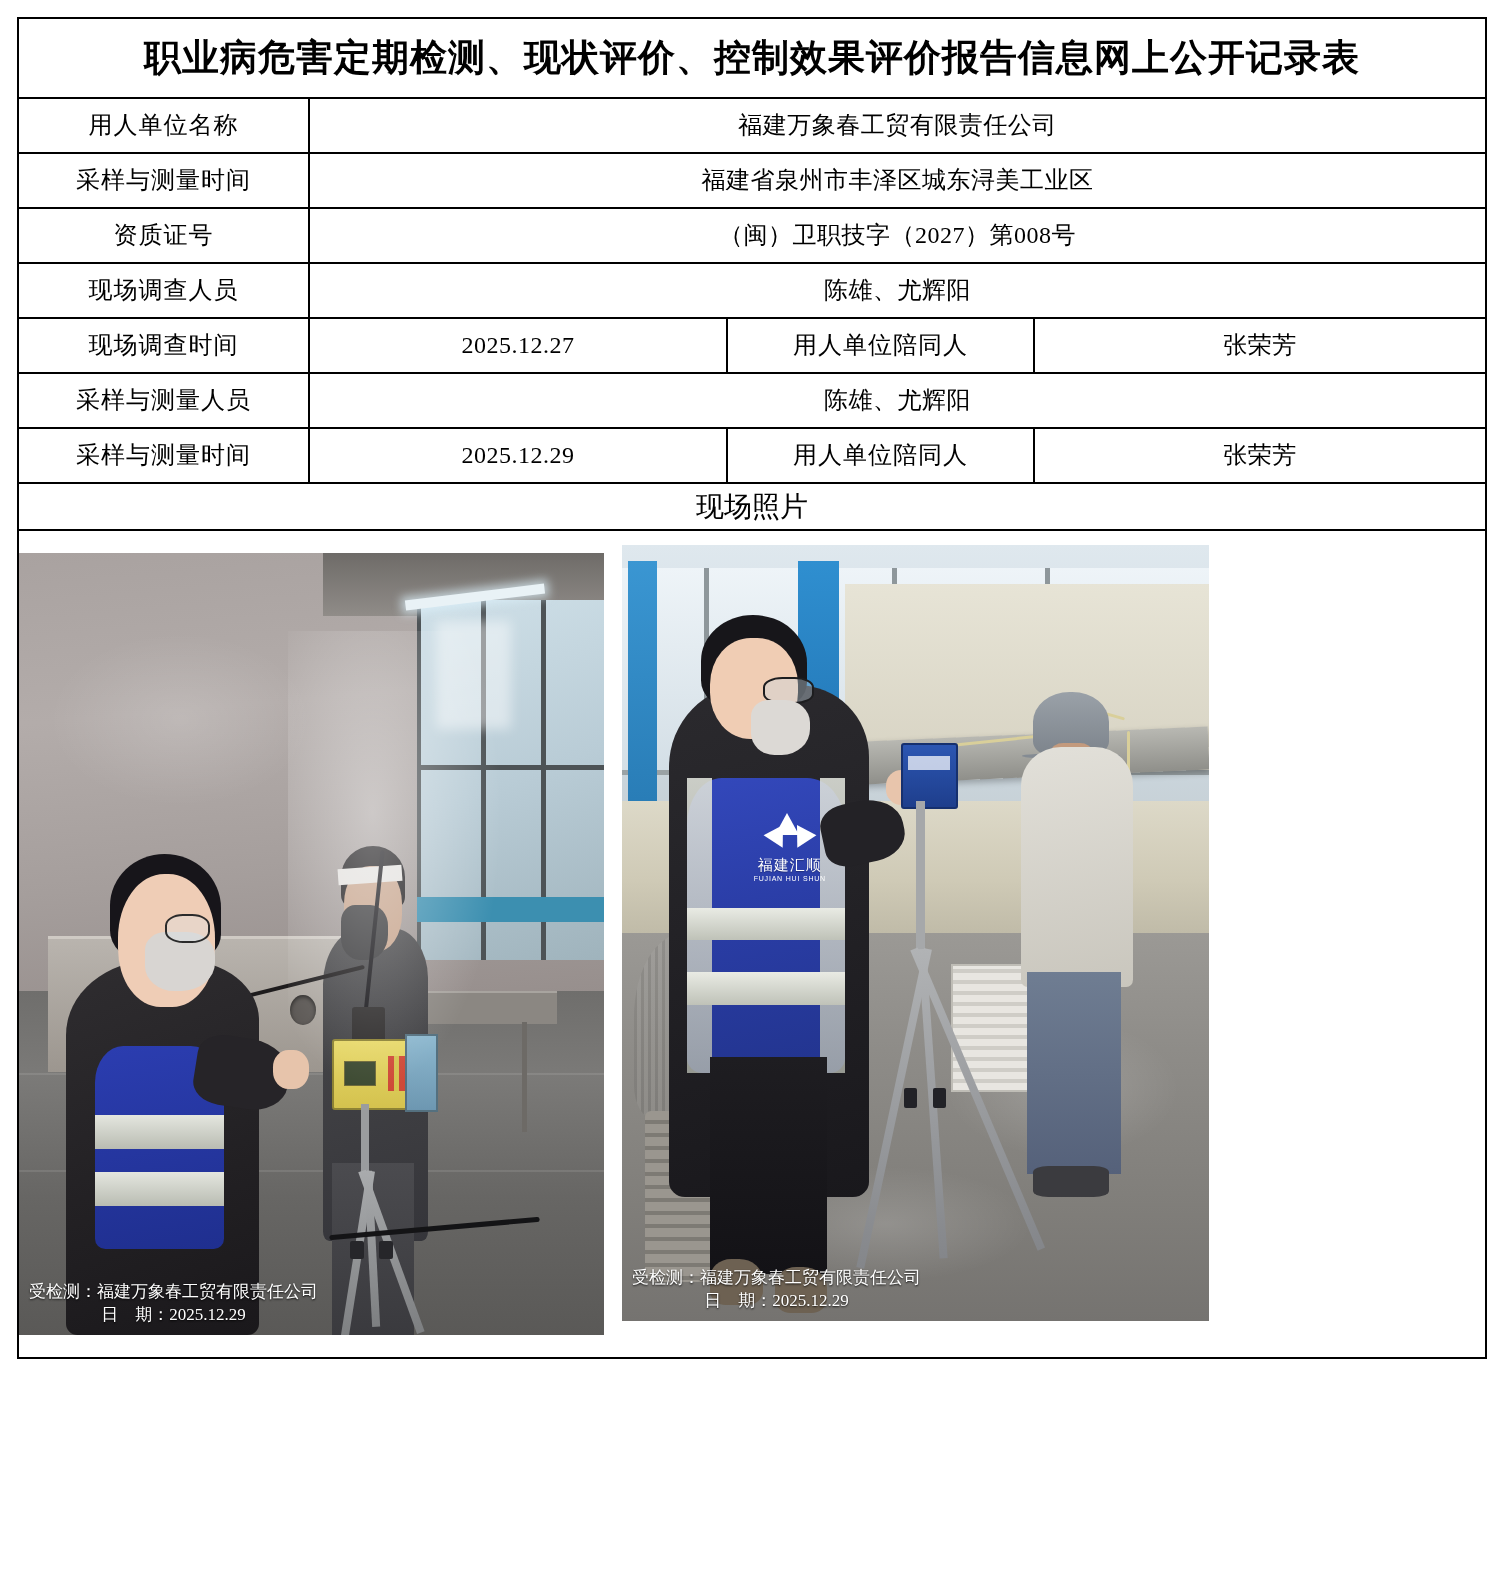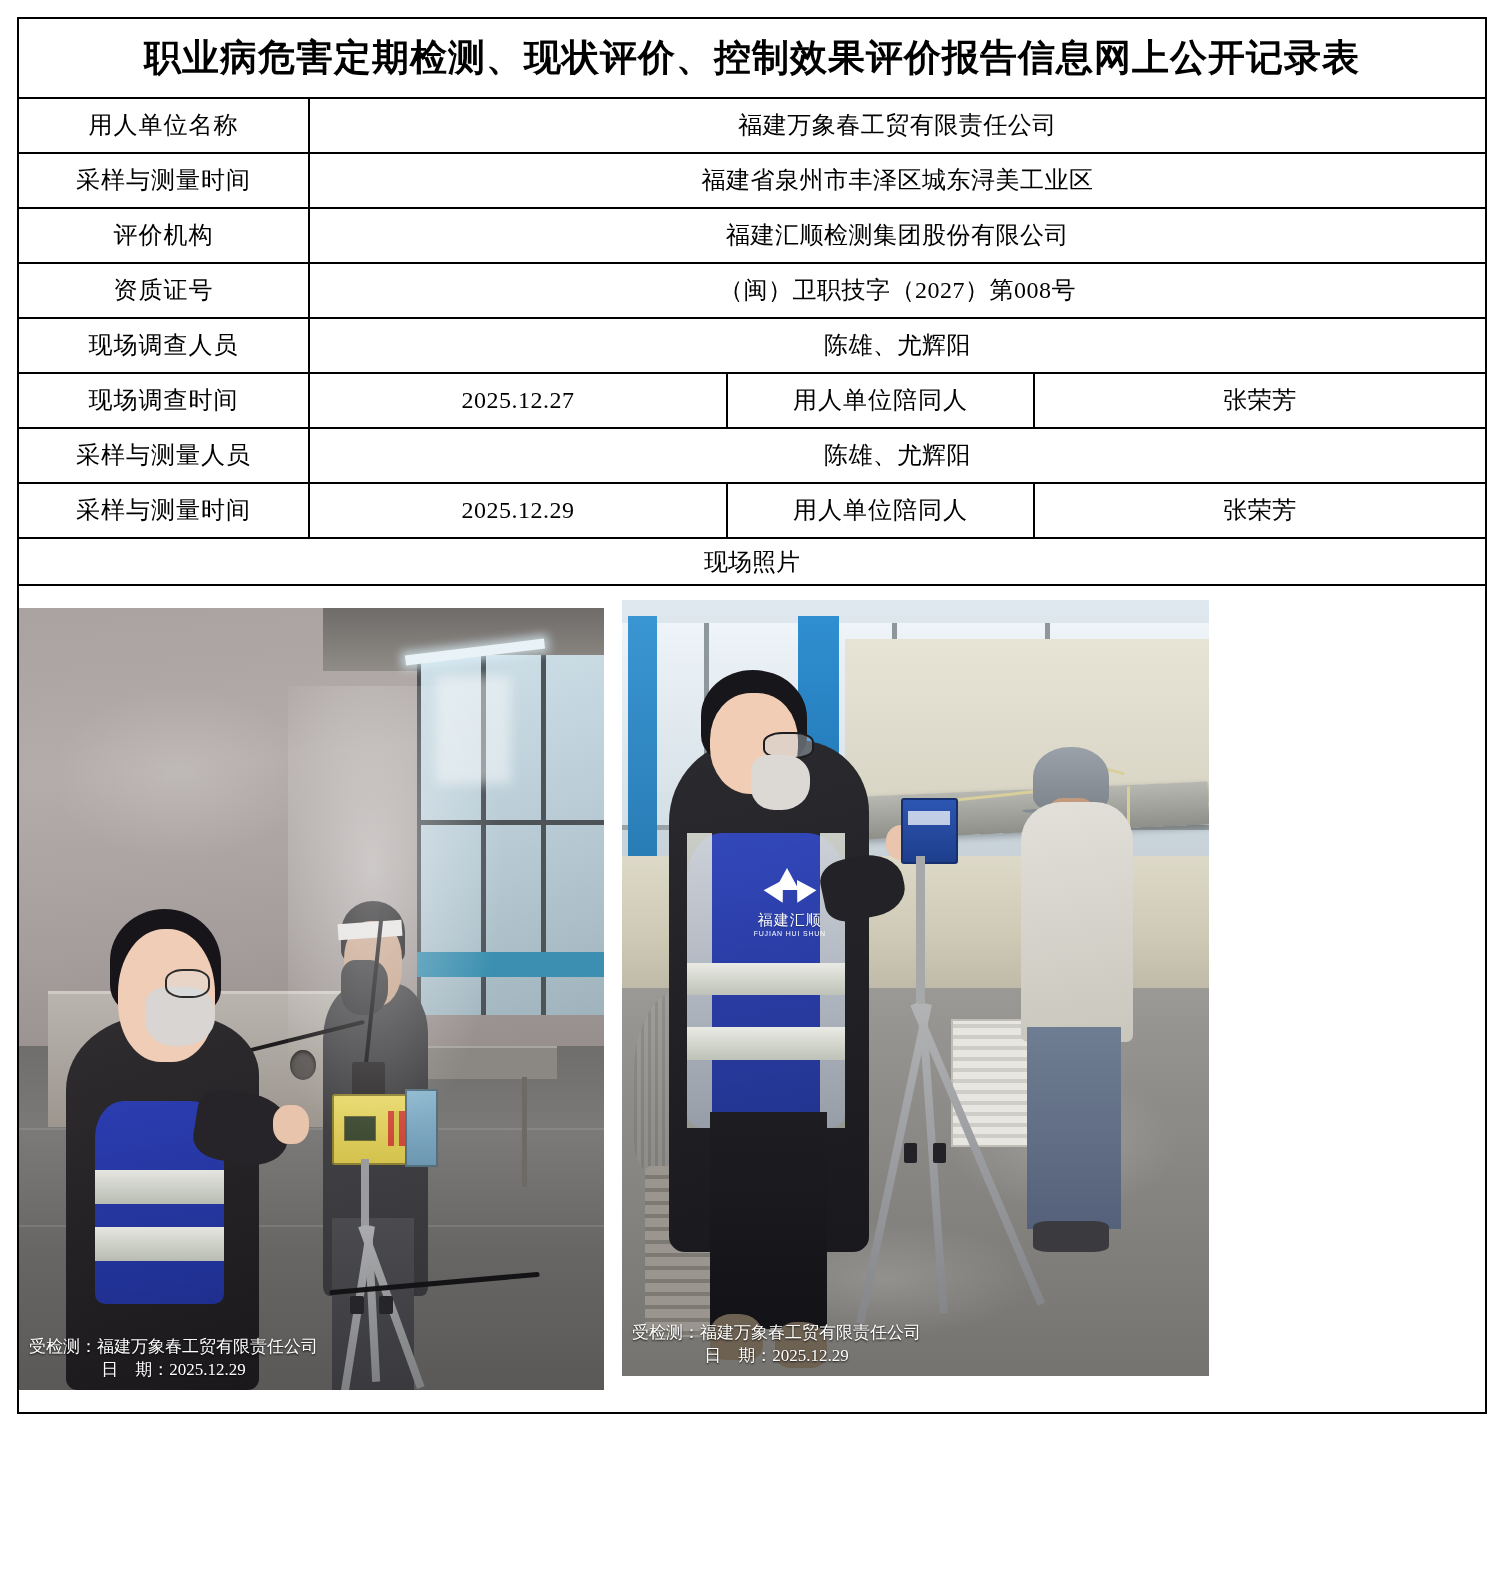--- a/index.html
+++ b/index.html
@@ -54,21 +54,21 @@
   .label-cell {
     font-size: 24px;
     letter-spacing: 1px;
   }
   .value-cell {
     font-size: 24px;
     letter-spacing: 0.5px;
   }
   .photos-label-cell {
     height: 45px;
-    font-size: 24px;
+    font-size: 28px;
     border-radius: 11px;
   }
   .photos-cell {
     height: 826px;
     padding: 0;
     vertical-align: top;
   }
 
   .photos-wrap {
     position: relative;
@@ -529,24 +529,20 @@
       </tr>
 
       <tr>
         <td class="row-cell label-cell">采样与测量时间</td>
         <td class="row-cell value-cell" colspan="3">福建省泉州市丰泽区城东浔美工业区</td>
       </tr>
 
 
 
 
-      <tr>
-        <td class="row-cell label-cell">评价机构</td>
-        <td class="row-cell value-cell" colspan="3">福建汇顺检测集团股份有限公司</td>
-      </tr>
 
       <tr>
         <td class="row-cell label-cell">资质证号</td>
         <td class="row-cell value-cell" colspan="3">（闽）卫职技字（2027）第008号</td>
       </tr>
 
       <tr>
         <td class="row-cell label-cell">现场调查人员</td>
         <td class="row-cell value-cell" colspan="3">陈雄、尤辉阳</td>
       </tr>

